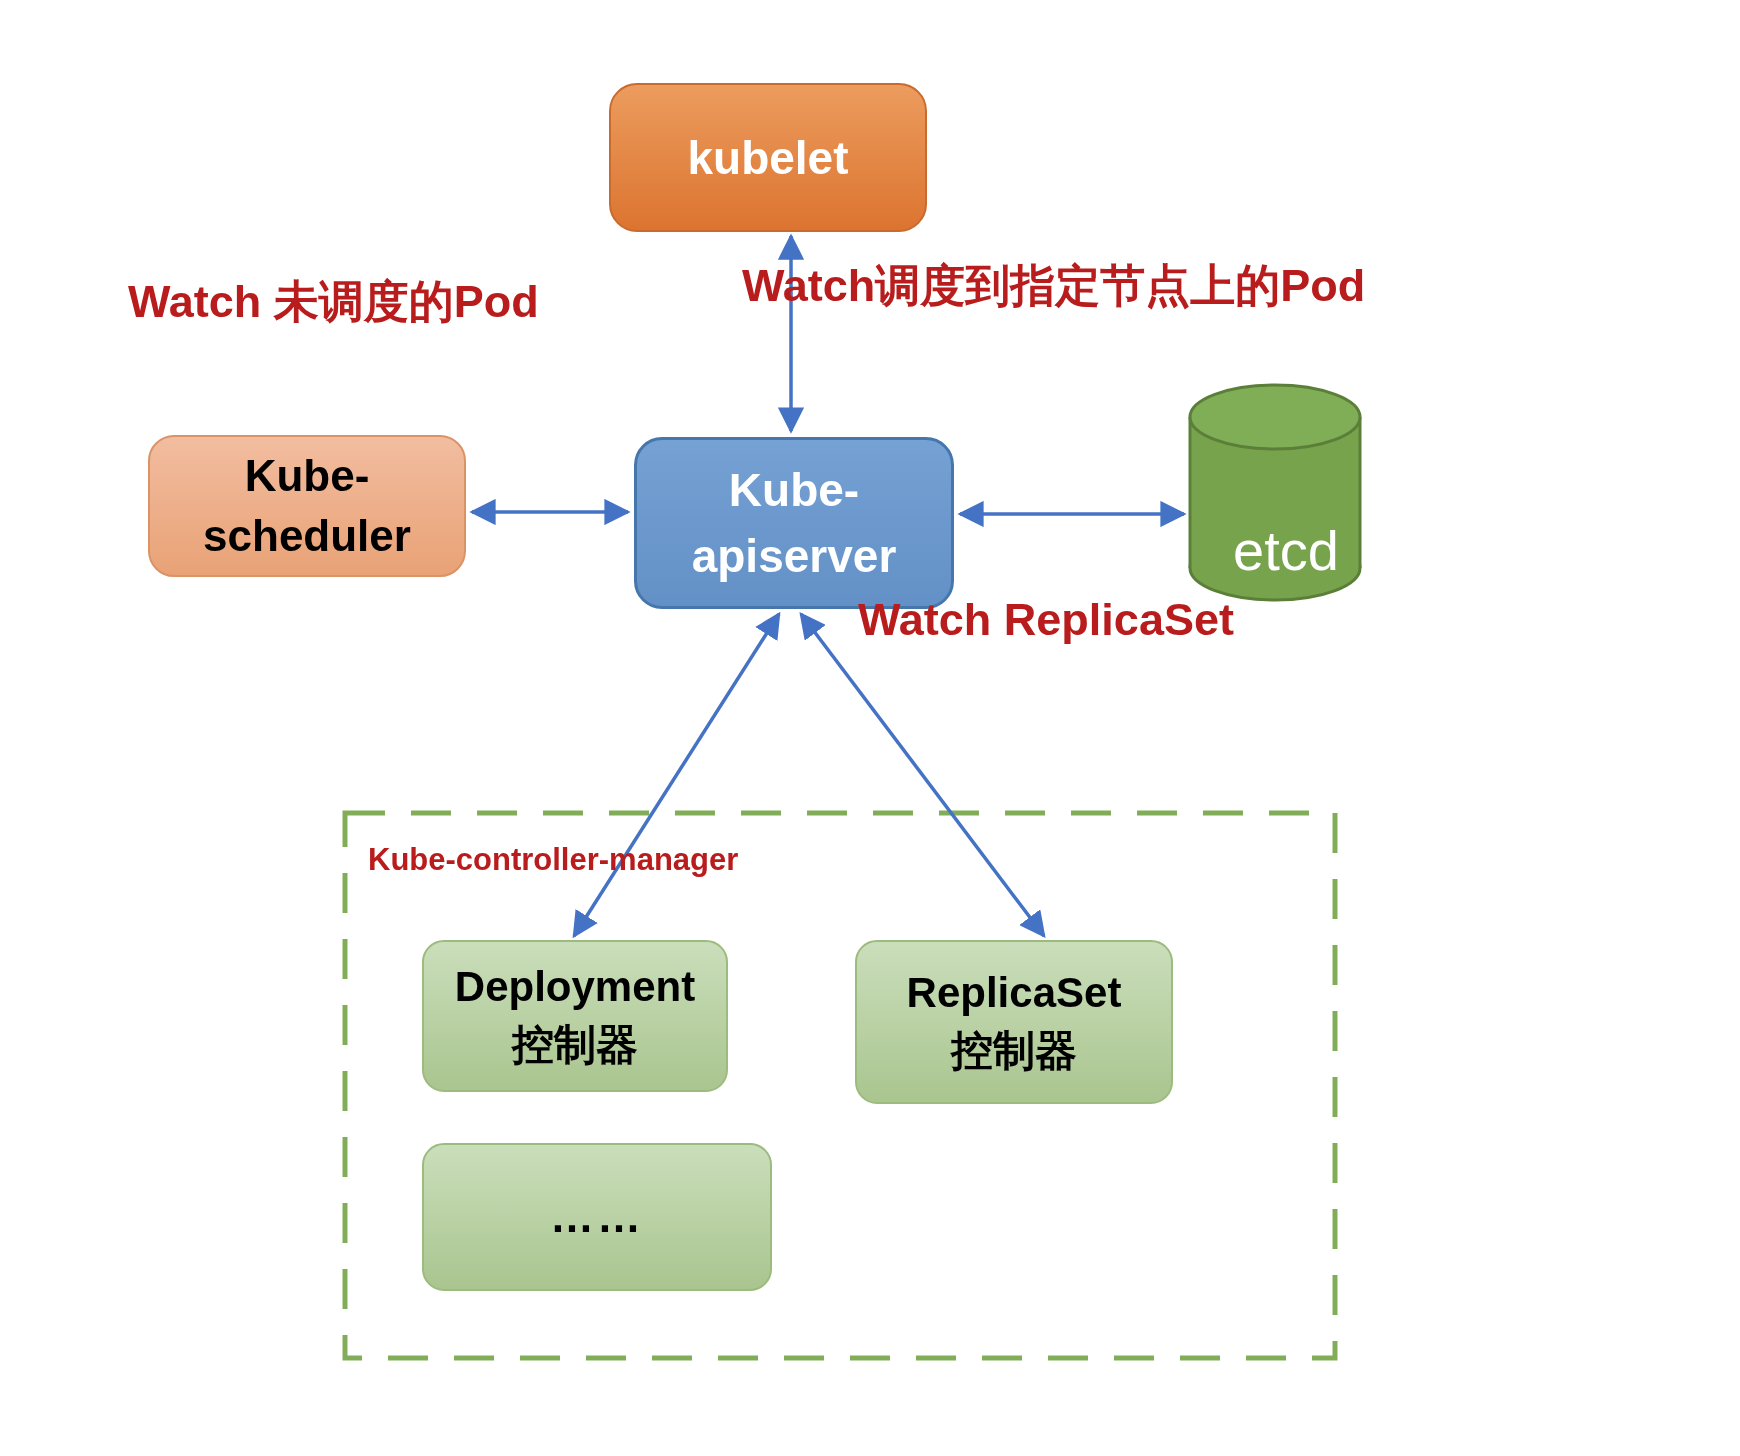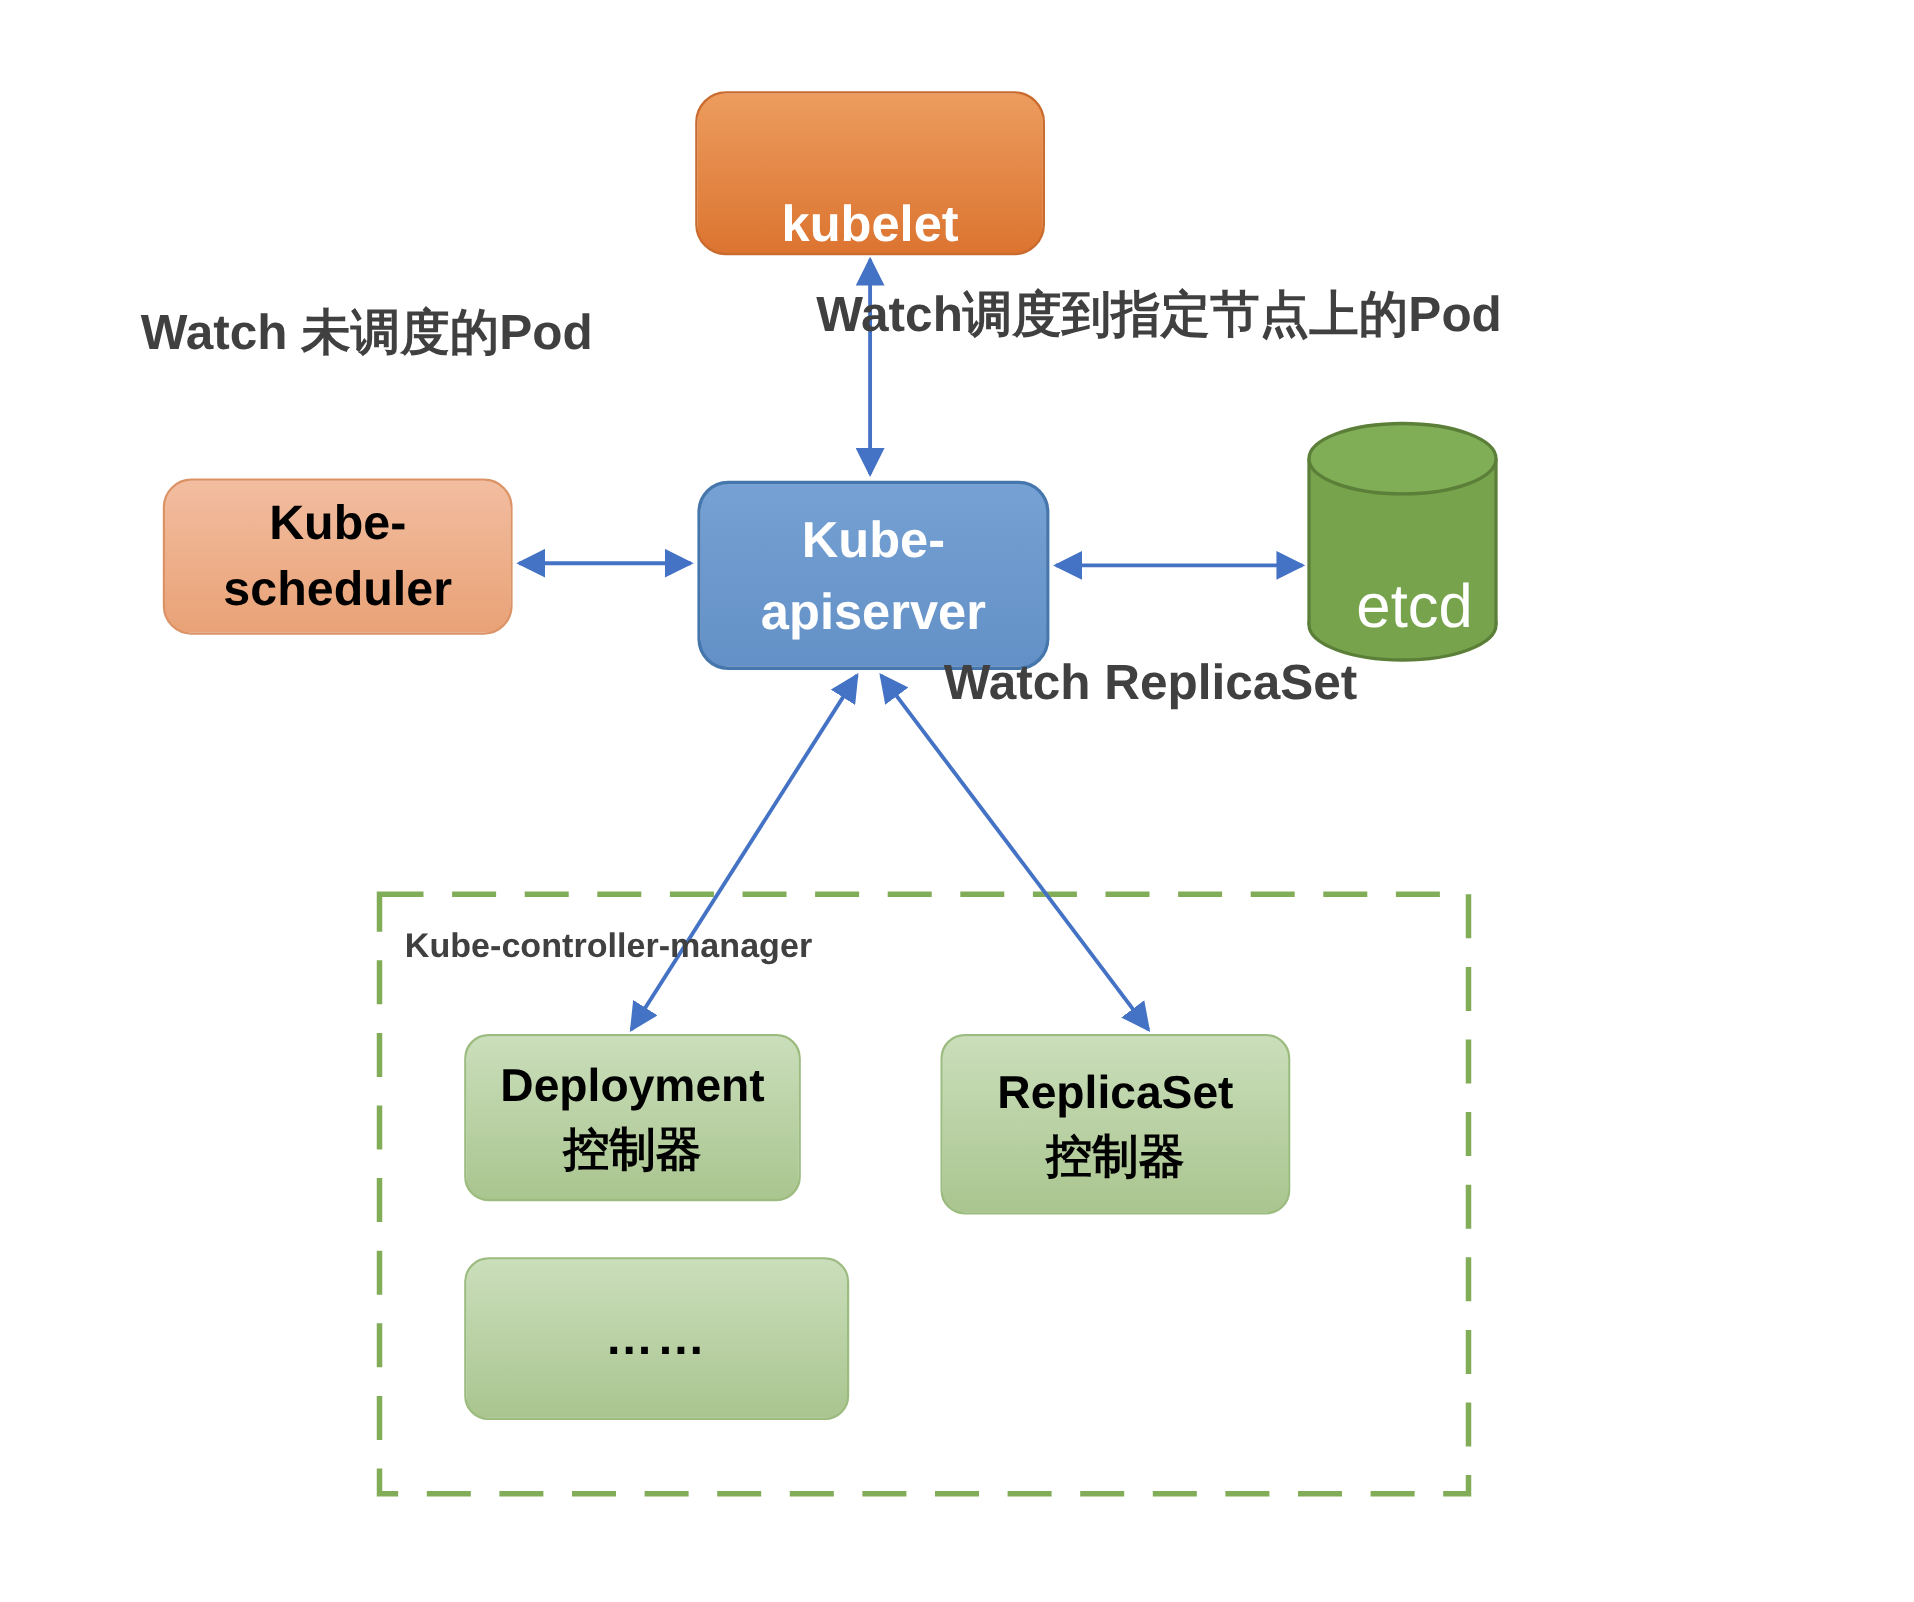--- a/index.html
+++ b/index.html
@@ -9,41 +9,41 @@
   }
   svg.layer { position:absolute; left:0; top:0; width:1740px; height:1456px; pointer-events:none; }
 
   .node {
     position:absolute; display:flex; flex-direction:column;
     align-items:center; justify-content:center; text-align:center;
     font-weight:bold; box-sizing:border-box;
   }
 
   #kubelet {
-    left:632px; top:83px; width:318px; height:149px; border-radius:28px;
+    left:609px; top:83px; width:318px; height:149px; border-radius:28px;
     background:linear-gradient(180deg,#ec9c5e 0%, #dc7430 100%);
-    border:2px solid #c96b2e; color:#ffffff; font-size:46px;justify-content:flex-end;
+    border:2px solid #c96b2e; color:#ffffff; font-size:46px;
   }
   #kube-scheduler {
     left:148px; top:435px; width:318px; height:142px; border-radius:26px;
     background:linear-gradient(180deg,#f2bda0 0%, #e9a276 100%);
     border:2px solid #db9366; color:#000000; font-size:44px; line-height:60px;
   }
   #kube-apiserver {
     left:634px; top:437px; width:320px; height:172px; border-radius:28px;
     background:linear-gradient(180deg,#75a1d4 0%, #6390c6 100%);
     border:3px solid #4576ac; color:#ffffff; font-size:46px; line-height:66px;
   }
   #etcd-label {
     position:absolute; left:1211px; top:518px; width:150px; text-align:center;
     color:#ffffff; font-size:56px; font-weight:400;
   }
 
   .floating-label {
-    position:absolute; color:#404040; font-weight:700; font-size:45px;
+    position:absolute; color:#b91c1c; font-weight:700; font-size:45px;
     line-height:60px; white-space:nowrap;
   }
   #label-unscheduled { left:128px; top:272px; }
   #label-scheduled   { left:742px; top:256px;text-align:center; }
   #label-watch-deployment { left:282px; top:598px; }
   #label-watch-replicaset { left:858px; top:590px; }
   #kcm-label { left:368px; top:830px; font-weight:600; font-size:31px; }
 
   .green-box {
     background:linear-gradient(180deg,#cadebb 0%, #aac58f 100%);

